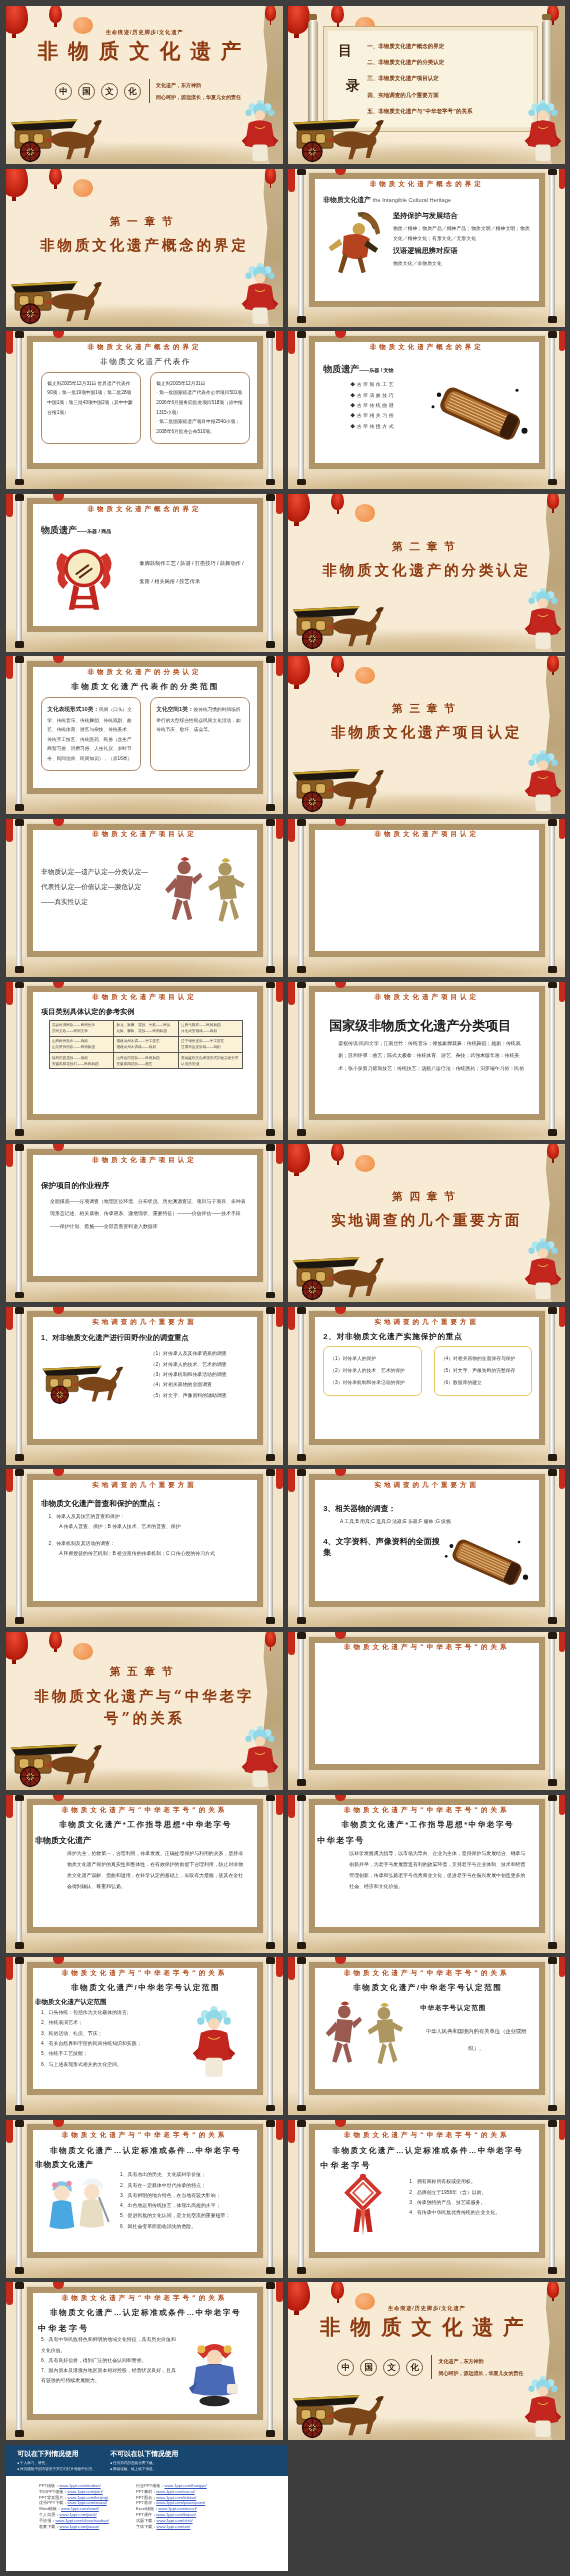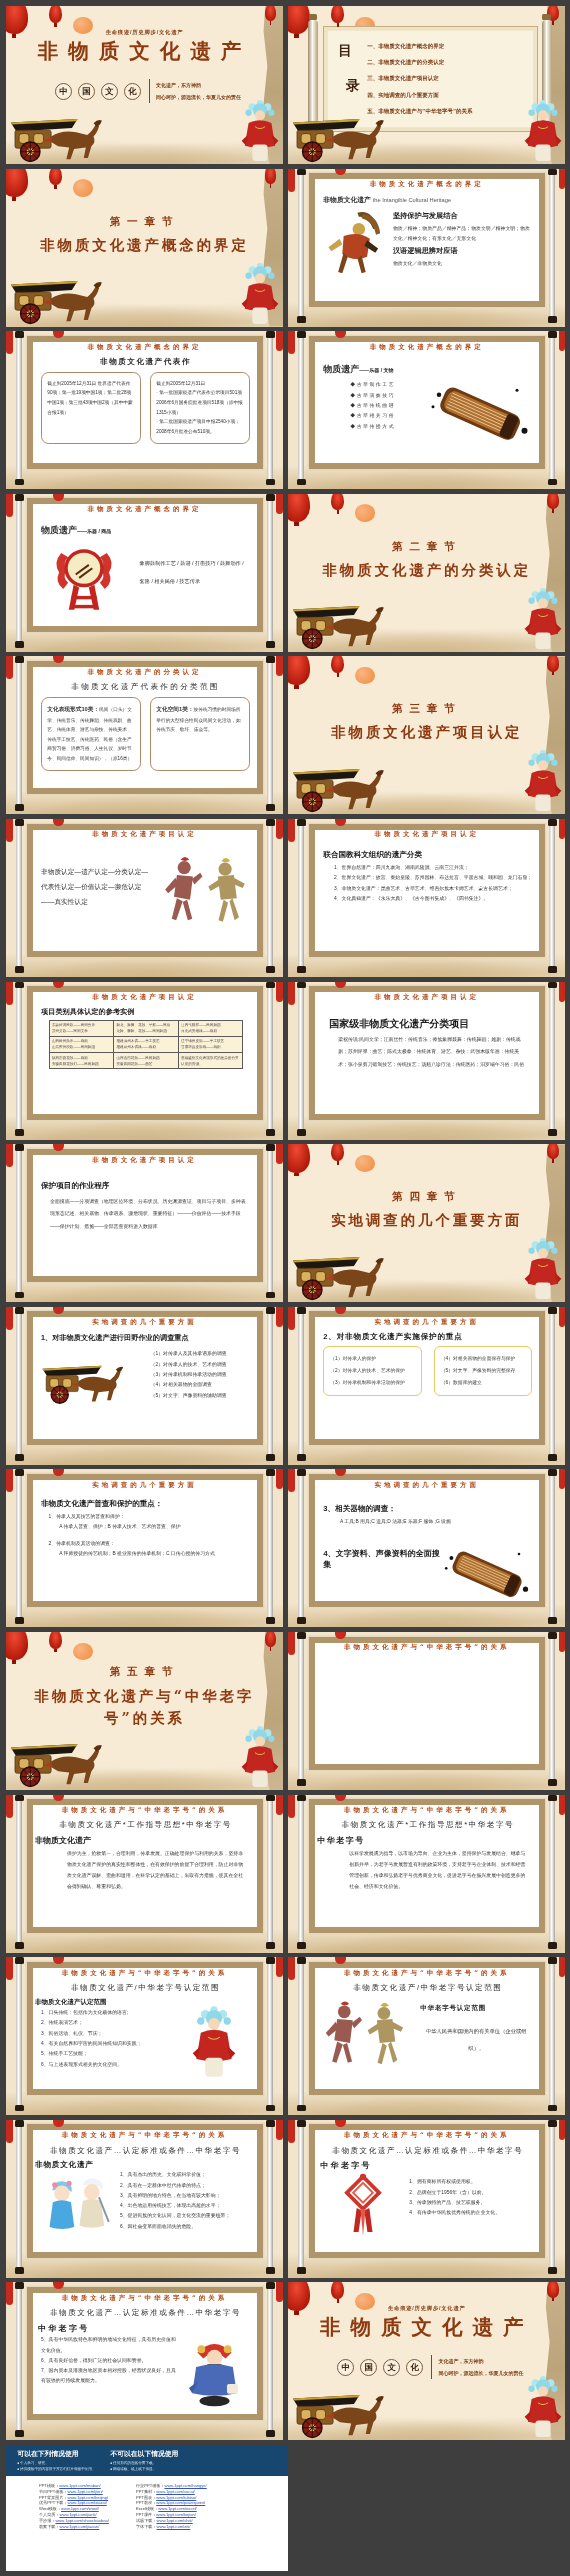--- a/index.html
+++ b/index.html
@@ -67,21 +67,21 @@
   .rod.l{left:10px}.rod.r{right:10px}
   .frame{position:absolute;left:20.5px;right:20.5px;top:4.6px;bottom:20px;background:#fff;
     border:6px solid #b0956a;box-shadow:0 0 0 1.5px #e5d9bd;z-index:1}
   .rl{position:absolute;background:#c62a1c;z-index:3}
   .rl.a{left:0;top:0;width:6.8px;height:23px;border-radius:0 0 3.8px 3.8px}
   .rl.b{left:47px;top:0;width:10.6px;height:6.8px;border-radius:0 0 5.3px 5.3px}
   .rl.c{right:0;top:0;width:6.8px;height:20px;border-radius:0 0 3.8px 3.8px}
   .c-title{position:absolute;top:11.4px;left:43px;right:43px;text-align:center;font-size:6.5px;font-weight:700;
     color:#b04a18;letter-spacing:3px;font-family:"DejaVu Serif",serif;z-index:3}
   .c-body{position:absolute;left:35px;right:33px;top:23.6px;bottom:27px;z-index:3;color:#333}
-  .sub{text-align:center;font-size:7.6px;color:#2e2e2e;letter-spacing:1.5px;margin:2.3px 0 4.6px;font-weight:400}
+  .sub{text-align:center;font-size:7.6px;color:#2e2e2e;letter-spacing:1.5px;margin:2.3px 0 4.6px;font-weight:700}
   .hd{font-size:7.2px;font-weight:700;color:#1d1d1d;margin:3px 0}
   .hd.ctr{text-align:left;letter-spacing:0.8px}
   .hsub{font-size:5px;font-weight:700;color:#1d1d1d}
   .p{font-size:4.9px;line-height:1.9;color:#333}
   .row{display:flex;align-items:flex-start}
   .col{flex:1}
   .boxrow{display:flex;gap:9px;margin-top:4.6px}
   .box{flex:1;border:0.8px solid #b08968;border-radius:7.6px;padding:6px 5.3px;font-size:4.7px;line-height:2.05;color:#333}
   .ybox{flex:1;border:0.8px solid #e9c968;border-radius:6px;padding:6px 6px;font-size:4.8px;line-height:2.5;color:#333}
   .lst div{font-size:4.9px;line-height:2.1;color:#333}
@@ -349,21 +349,21 @@
     <div class="slide cslide">
       <div class="inkwash"></div>
       <div class="rl a"></div>
         <div class="rl b"></div>
         <div class="rl c"></div>
       <div class="rod l"></div>
         <div class="rod r"></div>
       <div class="frame"></div>
       <div class="c-title">非物质文化遗产概念的界定</div>
       <div class="c-body">
-        <div class="sub" style="font-weight:700">非物质文化遗产代表作</div>
+        <div class="sub" style="font-weight:400">非物质文化遗产代表作</div>
         <div class="boxrow">
           <div class="box">截止到2005年12月31日 世界遗产代表作90项；第一批19项中国1项；第二批28项中国1项；第三批43项中国2项（其中中蒙合报1项）</div>
           <div class="box">
             <div>截止到2005年12月31日</div>
             <div>·  第一批国家级遗产代表作公示项目501项2006年6月国务院批准项目518项（原申报1315小项）</div>
             <div>·  第二批国家级遗产项目申报2540小项；2008年6月批准公布510项。</div>
           </div>
         </div>
       </div>
     </div>
@@ -487,29 +487,20 @@
 
     <div class="slide cslide">
       <div class="inkwash"></div>
       <div class="rl a"></div>
         <div class="rl b"></div>
         <div class="rl c"></div>
       <div class="rod l"></div>
         <div class="rod r"></div>
       <div class="frame"></div>
       <div class="c-title">非物质文化遗产项目认定</div>
-      <div class="c-body">
-        <div class="hd" style="margin-top:7.6px;font-size:7.6px">联合国教科文组织的遗产分类</div>
-        <div class="lst" style="padding-left:10.6px;margin-top:1.5px">
-          <div>1、世界自然遗产：四川九寨沟、湖南武陵源、云南三江并流；</div>
-          <div>2、世界文化遗产：故宫、秦始皇陵、苏州园林、布达拉宫、平遥古城、颐和园、龙门石窟；</div>
-          <div>3、非物质文化遗产：昆曲艺术、古琴艺术、维吾尔族木卡姆艺术、蒙古长调艺术；</div>
-          <div>4、文化典籍遗产：《永乐大典》、《古今图书集成》、《四书集注》。</div>
-        </div>
-      </div>
     </div>
 
     <div class="slide cslide">
       <div class="inkwash"></div>
       <div class="rl a"></div>
         <div class="rl b"></div>
         <div class="rl c"></div>
       <div class="rod l"></div>
         <div class="rod r"></div>
       <div class="frame"></div>
@@ -567,21 +558,21 @@
     <div class="slide cslide">
       <div class="inkwash"></div>
       <div class="rl a"></div>
         <div class="rl b"></div>
         <div class="rl c"></div>
       <div class="rod l"></div>
         <div class="rod r"></div>
       <div class="frame"></div>
       <div class="c-title">非物质文化遗产项目认定</div>
       <div class="c-body">
-        <div class="hd" style="margin:12px 0 3px 6px;font-size:10px">国家级非物质文化遗产分类项目</div>
+        <div class="hd" style="margin:12px 0 3px 6px;font-size:13px">国家级非物质文化遗产分类项目</div>
         <div class="p" style="margin:0 7.6px 0 15px;line-height:2.5">梁祝传说:民间文学；江南丝竹：传统音乐；傣族象脚鼓舞：传统舞蹈；越剧：传统戏剧；苏州评弹：曲艺；陈式太极拳：传统体育、游艺、杂技；武强木版年画：传统美术；张小泉剪刀锻制技艺：传统技艺；汤瓶八诊疗法：传统医药；汨罗端午习俗：民俗</div>
       </div>
     </div>
 
     <div class="slide cslide">
       <div class="inkwash"></div>
       <div class="rl a"></div>
         <div class="rl b"></div>
         <div class="rl c"></div>
       <div class="rod l"></div>
@@ -688,21 +679,21 @@
       <div class="rl a"></div>
         <div class="rl b"></div>
         <div class="rl c"></div>
       <div class="rod l"></div>
         <div class="rod r"></div>
       <div class="frame"></div>
       <div class="c-title">实地调查的几个重要方面</div>
       <div class="c-body">
         <div class="hd" style="font-size:7.6px;margin-top:10.6px">3、相关器物的调查：</div>
         <div class="p" style="margin-left:16.7px">A 工具;B 用具;C 道具;D 法器;E 乐器;F 服饰 ;G 设施</div>
-        <div class="row" style="margin-top:19px">
+        <div class="row" style="margin-top:7px">
           <div class="hd" style="font-size:8px;flex:1">4、文字资料、声像资料的全面搜集</div>
           <svg class="art" style="position:static;width:91px;height:61px;flex:0 0 91px" viewBox="0 0 120 80" width="91" height="61">
               <use href="#sym-guqin"></use>
             </svg>
         </div>
       </div>
     </div>
 
     <div class="slide">
       <div class="lant big"></div>

